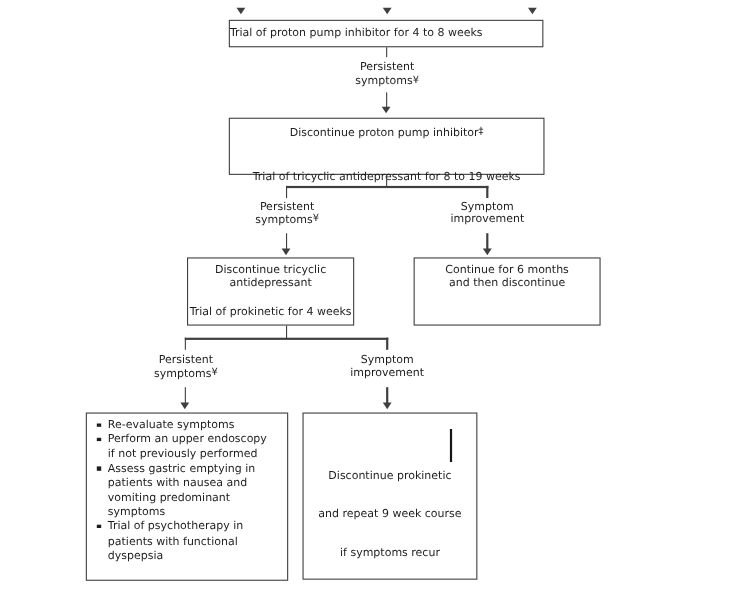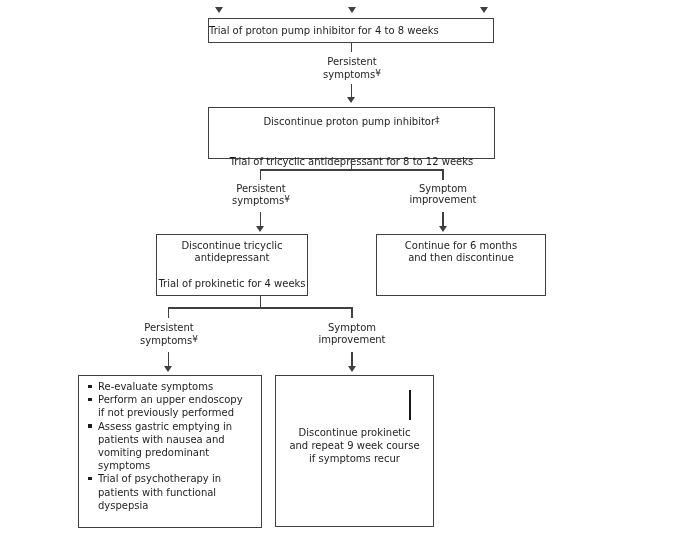--- a/index.html
+++ b/index.html
@@ -50,21 +50,21 @@
     margin:0;padding:4px 13px 0 8px;
     list-style:none;
     text-align:left;
     line-height:13.2px;
   }
   ul.bullets li{position:relative;padding-left:11px;margin:0;}
   ul.bullets li::before{
     content:"";position:absolute;left:1px;top:4.5px;
     width:3.5px;height:3.5px;background:var(--ink);
   }
-  .prokinetic-box{padding-top:50px;line-height:13.2px;}
+  .prokinetic-box{padding-top:50px;line-height:13.2px;gap:22px;}
 </style>
 </head>
 <body>
 
 <div class="canvas">
 
   <div class="arrowhead" style="left:215px;top:7px"></div>
   <div class="arrowhead" style="left:348px;top:7px"></div>
   <div class="arrowhead" style="left:480px;top:7px"></div>
 
@@ -77,21 +77,21 @@
   <div class="branch-label" style="left:352px;top:56px">
     <div><span>Persistent</span></div>
     <div><span>symptoms</span><span class="fn">¥</span></div>
   </div>
 
   <div class="vline" style="left:350.5px;top:84px;height:14px"></div>
   <div class="arrowhead" style="left:347px;top:97px"></div>
 
   <div class="box stack-box box2" style="left:208px;top:106.5px;width:287px;height:52.5px;padding-top:6px;row-gap:28px">
     <div class="ln"><span>Discontinue proton pump inhibitor</span><span class="fn">‡</span></div>
-    <div class="ln"><span>Trial of tricyclic antidepressant for 8 to 12 weeks</span></div>
+    <div class="ln"><span>Trial of tricyclic antidepressant for 8 to 19 weeks</span></div>
   </div>
 
   <div class="vline" style="left:350.5px;top:159px;height:11px"></div>
   <div class="hline" style="left:259.5px;top:169px;width:184px"></div>
   <div class="vline" style="left:259.5px;top:169px;height:11px"></div>
   <div class="vline" style="left:442px;top:169px;height:11px"></div>
 
   <div class="branch-label" style="left:261px;top:182.5px">
     <div><span>Persistent</span></div>
     <div><span>symptoms</span><span class="fn">¥</span></div>
@@ -99,21 +99,21 @@
   <div class="branch-label" style="left:443px;top:182.5px">
     <div><span>Symptom</span></div>
     <div><span>improvement</span></div>
   </div>
 
   <div class="vline" style="left:259.5px;top:212px;height:15px"></div>
   <div class="arrowhead" style="left:256px;top:226px"></div>
   <div class="vline" style="left:442px;top:212px;height:15px"></div>
   <div class="arrowhead" style="left:438.5px;top:226px"></div>
 
-  <div class="box stack-box" style="left:156px;top:233.5px;width:152px;height:62.5px;padding-top:5px">
+  <div class="box stack-box" style="left:170px;top:233.5px;width:152px;height:62.5px;padding-top:5px">
     <div class="ln"><span>Discontinue tricyclic</span></div>
     <div class="ln"><span>antidepressant</span></div>
     <div class="ln gap17"><span>Trial of prokinetic for 4 weeks</span></div>
   </div>
 
   <div class="box stack-box" style="left:376px;top:233.5px;width:170px;height:62.5px;padding-top:5px">
     <div class="ln"><span>Continue for 6 months</span></div>
     <div class="ln"><span>and then discontinue</span></div>
   </div>
 

